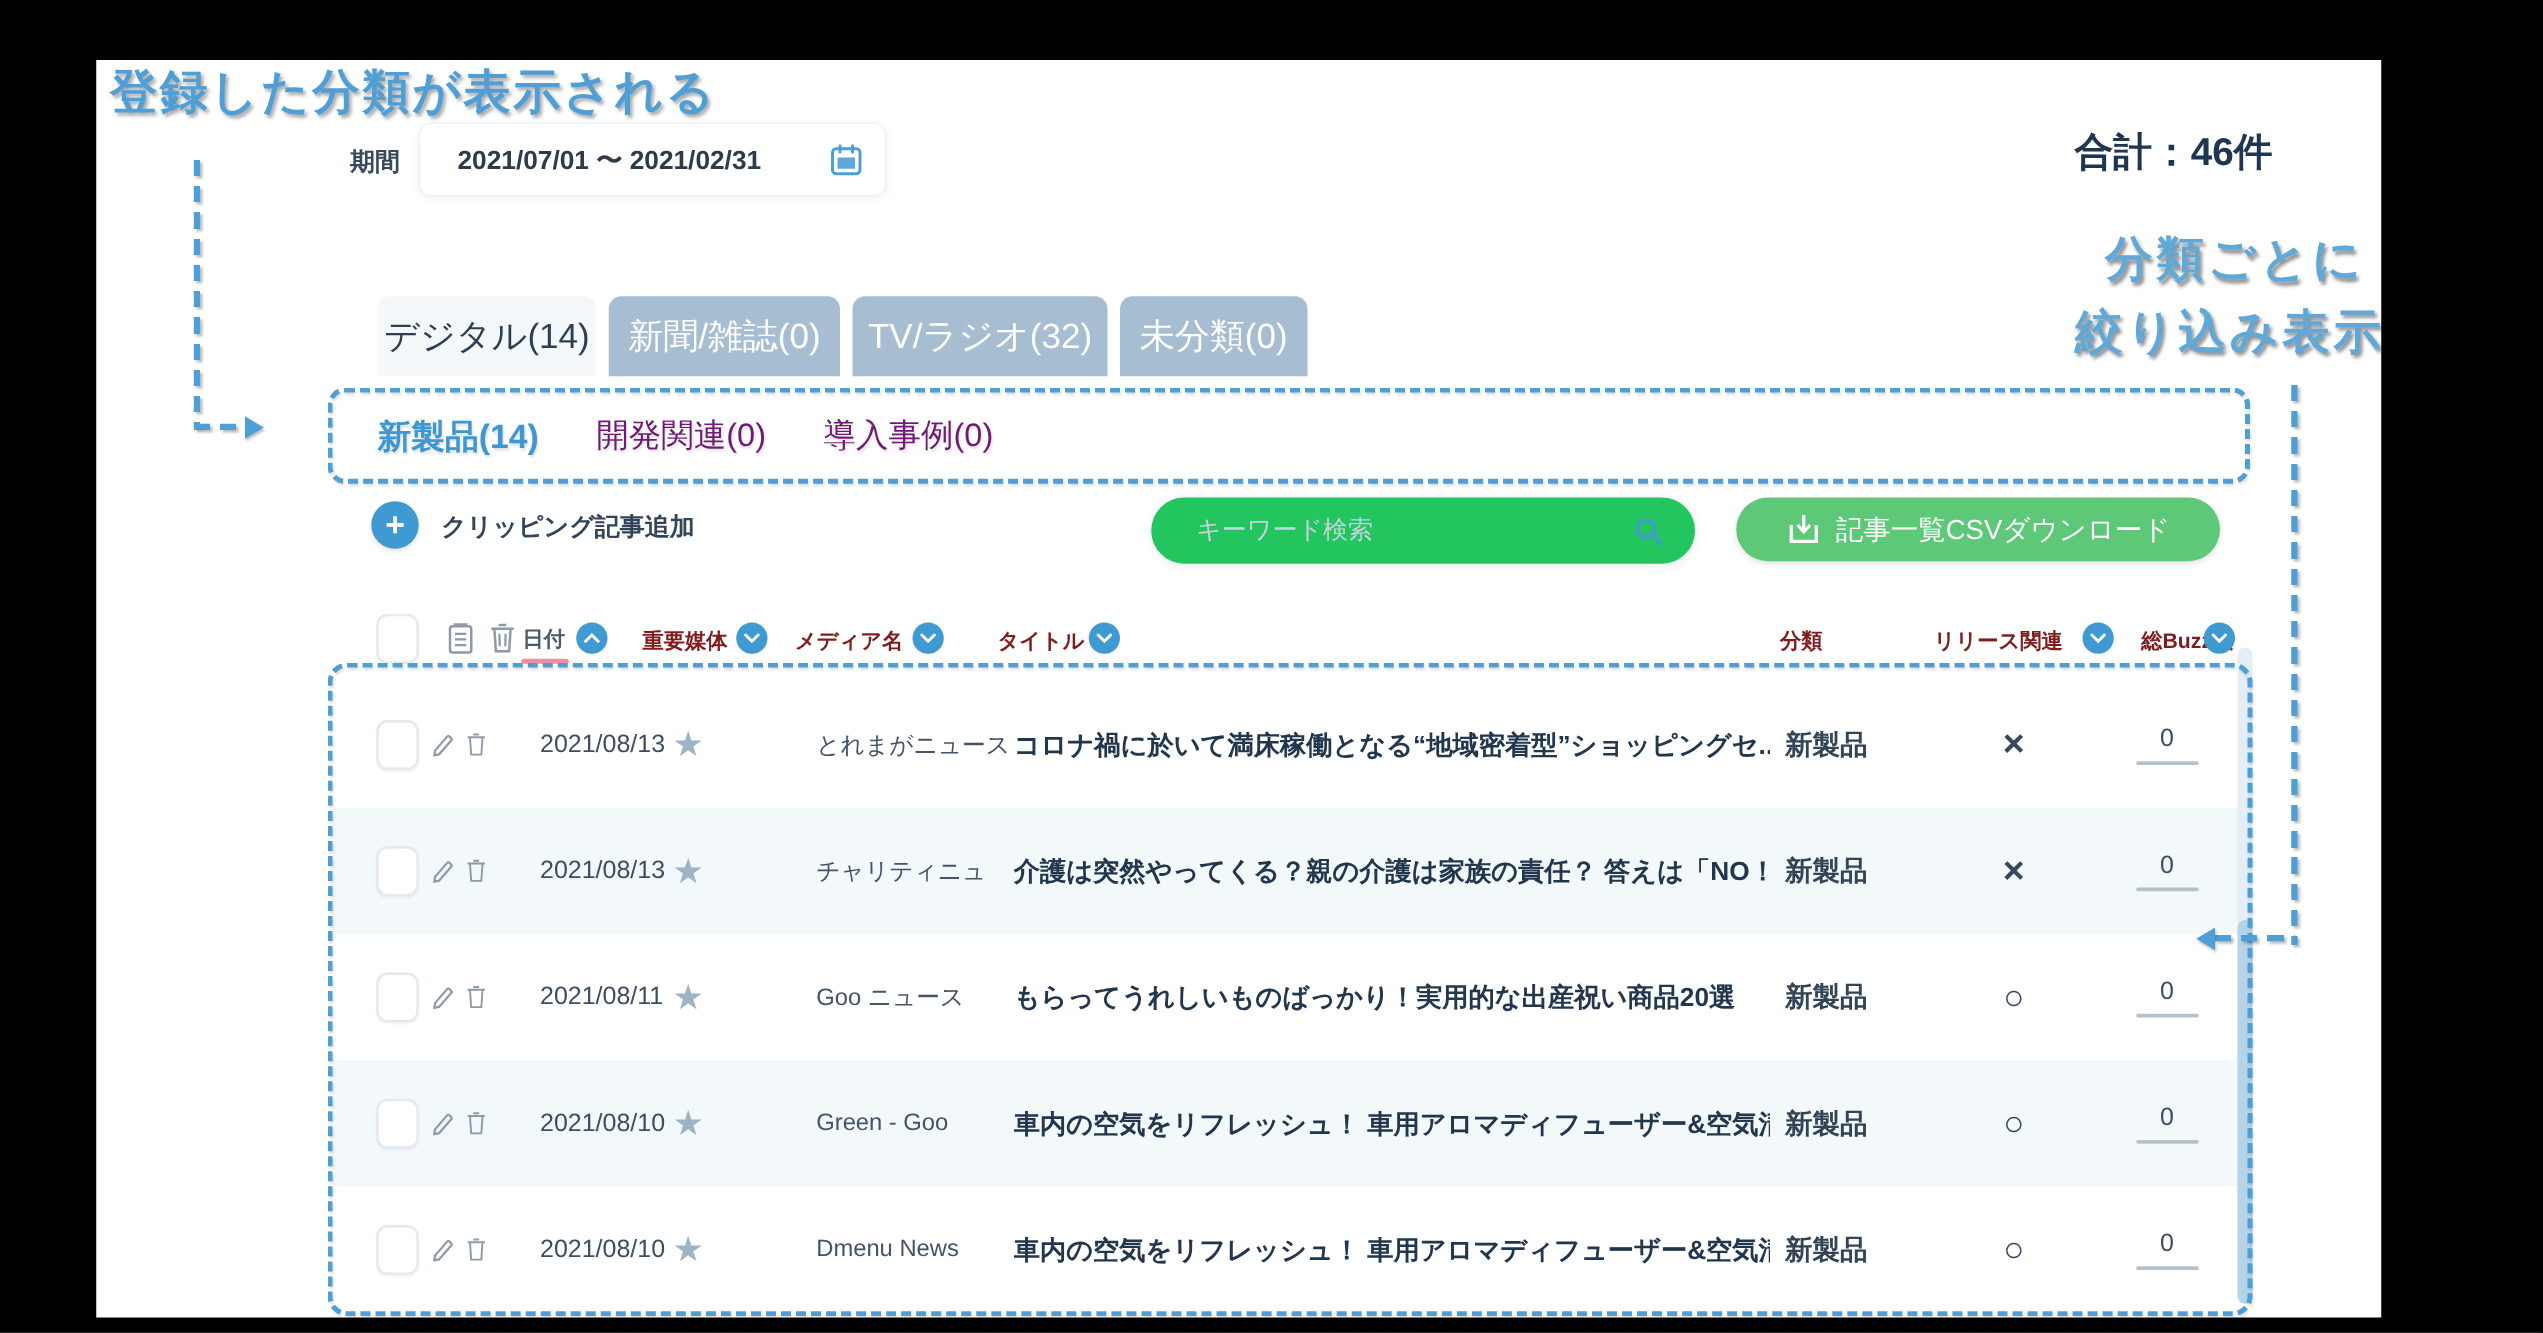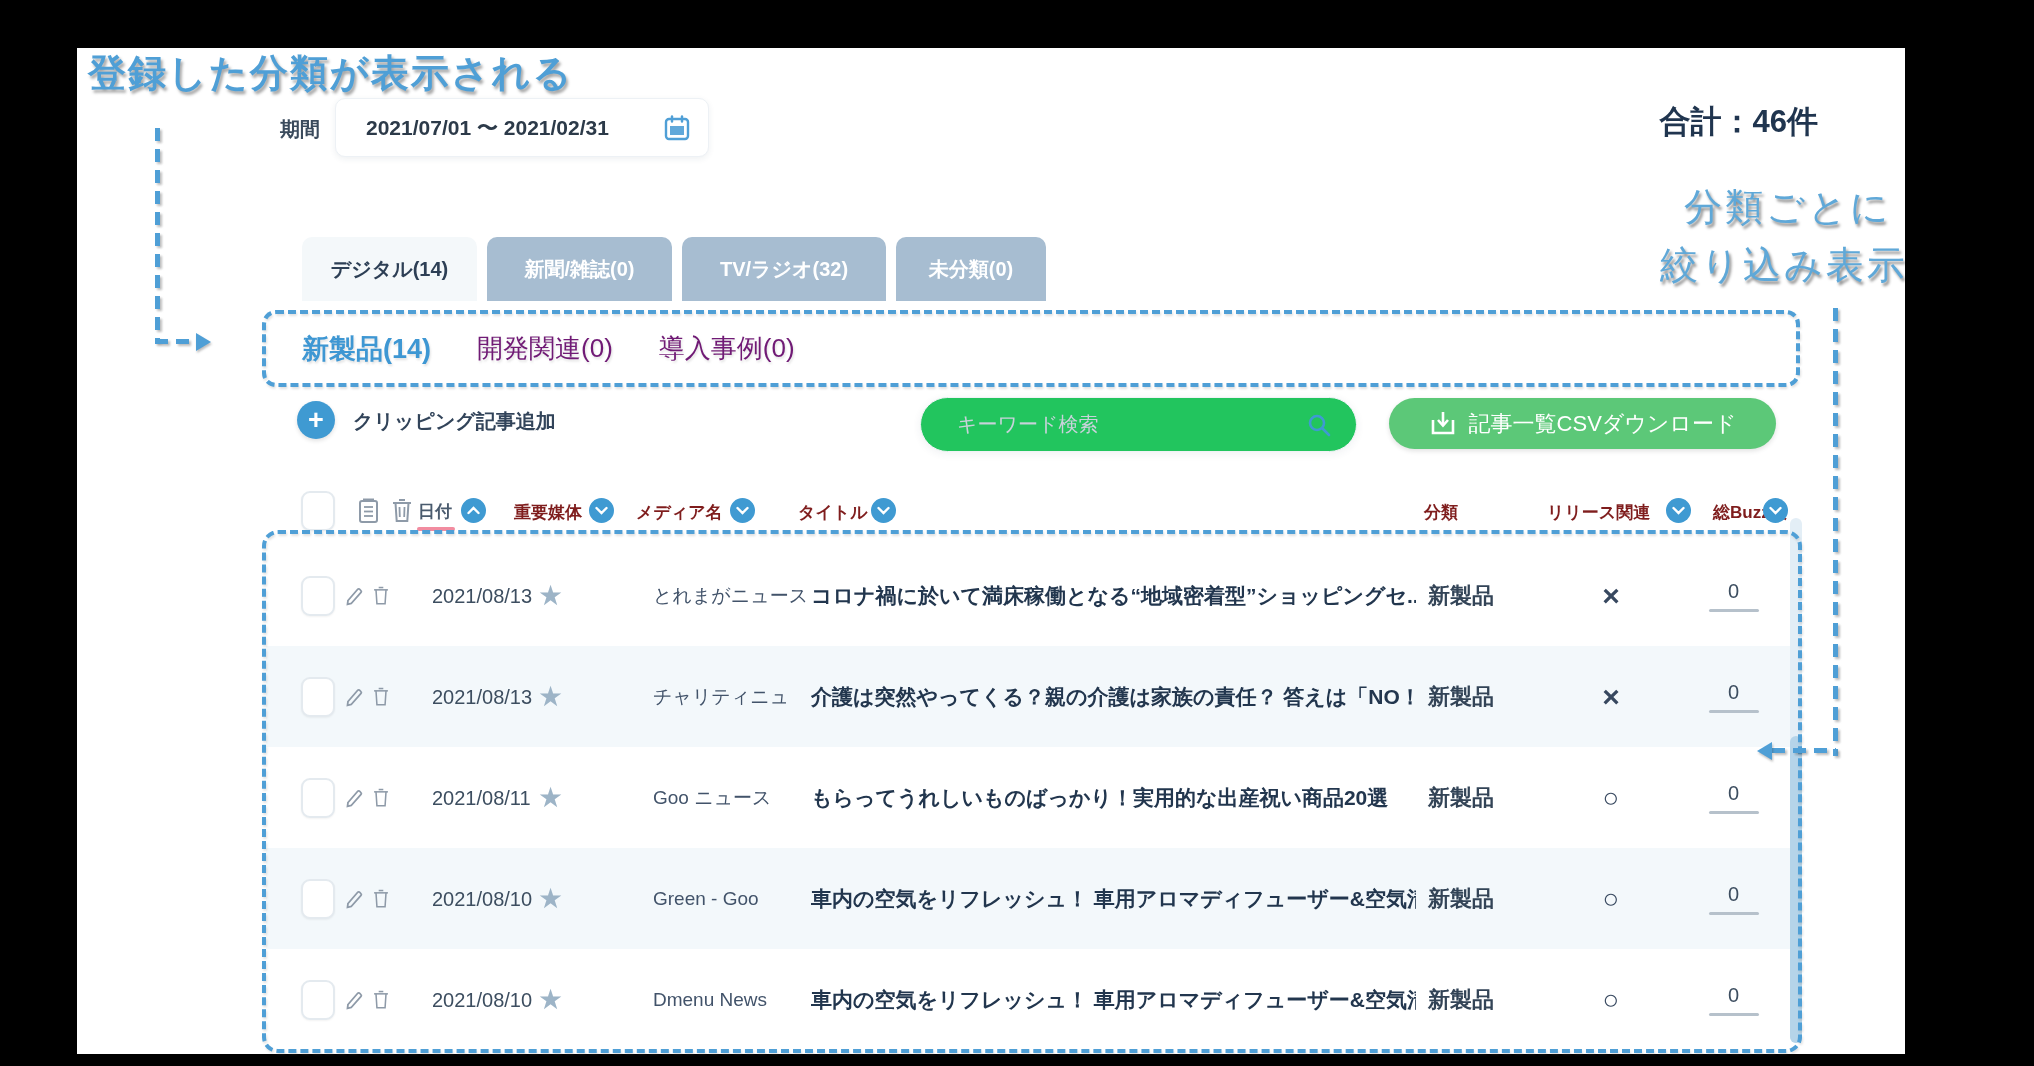--- a/index.html
+++ b/index.html
@@ -3,21 +3,21 @@
 <meta charset="utf-8">
 <style>
   html,body{margin:0;padding:0;background:#000;}
   body{font-family:"Liberation Sans","DejaVu Sans",sans-serif;}
   #stage{position:relative;width:2034px;height:1066px;background:#000;overflow:hidden;}
   #page{position:absolute;left:30px;top:48px;width:1828px;height:1006px;background:#fff;margin-left:47px;}
 
   
   .anno-title{position:absolute;left:88px;top:48px;font-size:38px;font-weight:800;color:#4f9fd6;
     text-shadow:2px 3px 3px rgba(0,0,0,.35);letter-spacing:2px;z-index:30;}
-  .anno-right{position:absolute;z-index:30;font-size:38px;font-weight:400;color:#5fa8d8;
+  .anno-right{position:absolute;z-index:30;font-size:38px;font-weight:700;color:#5fa8d8;
     text-shadow:2px 3px 3px rgba(0,0,0,.45);letter-spacing:3px;white-space:nowrap;}
   #anno-right-1{left:1684px;top:182px;}
   #anno-right-2{left:1660px;top:240px;}
   .dashv,.dashh{position:absolute;z-index:25;filter:drop-shadow(2px 2px 1px rgba(70,70,70,.35));}
   .dashv{width:5px;background:repeating-linear-gradient(to bottom,#4f9fd6 0 13px,transparent 13px 21px);}
   .dashh{height:5px;background:repeating-linear-gradient(to right,#4f9fd6 0 13px,transparent 13px 21px);}
   .arrow{position:absolute;z-index:26;width:0;height:0;filter:drop-shadow(1px 2px 1px rgba(70,70,70,.35));}
   .arrow.right{border-top:9px solid transparent;border-bottom:9px solid transparent;border-left:15px solid #4f9fd6;}
   .arrow.left{border-top:9px solid transparent;border-bottom:9px solid transparent;border-right:15px solid #4f9fd6;}
 
@@ -27,21 +27,21 @@
     border:1px solid #edf1f5;border-radius:10px;box-shadow:0 2px 6px rgba(40,60,90,.08);
     display:flex;align-items:center;}
   .period-value{margin-left:30px;font-size:21px;font-weight:600;color:#2c3a49;flex:1;}
   .cal-icon{margin-right:18px;display:flex;}
   .total-count{position:absolute;left:1495px;top:53px;width:246px;text-align:right;
     font-size:31px;font-weight:800;color:#20354f;}
 
   
   .tabs{position:absolute;left:225px;top:189px;display:flex;gap:10px;}
   .tab{height:64px;border-radius:10px 10px 0 0;display:flex;align-items:center;justify-content:center;
-    font-size:20px;font-weight:700;cursor:pointer;}
+    font-size:28px;font-weight:400;cursor:pointer;}
   .tab.inactive{background:#a7bdd1;color:#fff;}
   .tab.active{background:#f4f8fa;color:#2d3f55;}
   .tab.w1{width:175px}.tab.w2{width:185px}.tab.w3{width:204px}.tab.w4{width:150px}
 
   
   .subcat-box{position:absolute;left:185px;top:262px;width:1538px;height:77px;box-sizing:border-box;
     border:4px dashed #4f9fd6;border-radius:14px;display:flex;align-items:center;gap:46px;
     padding-left:36px;z-index:20;filter:drop-shadow(1px 2px 1px rgba(90,90,90,.18));}
   .subcat{font-size:26px;font-weight:400;color:#701a75;cursor:pointer;}
   .subcat.active{font-size:27px;font-weight:800;color:#3e97d3;}

